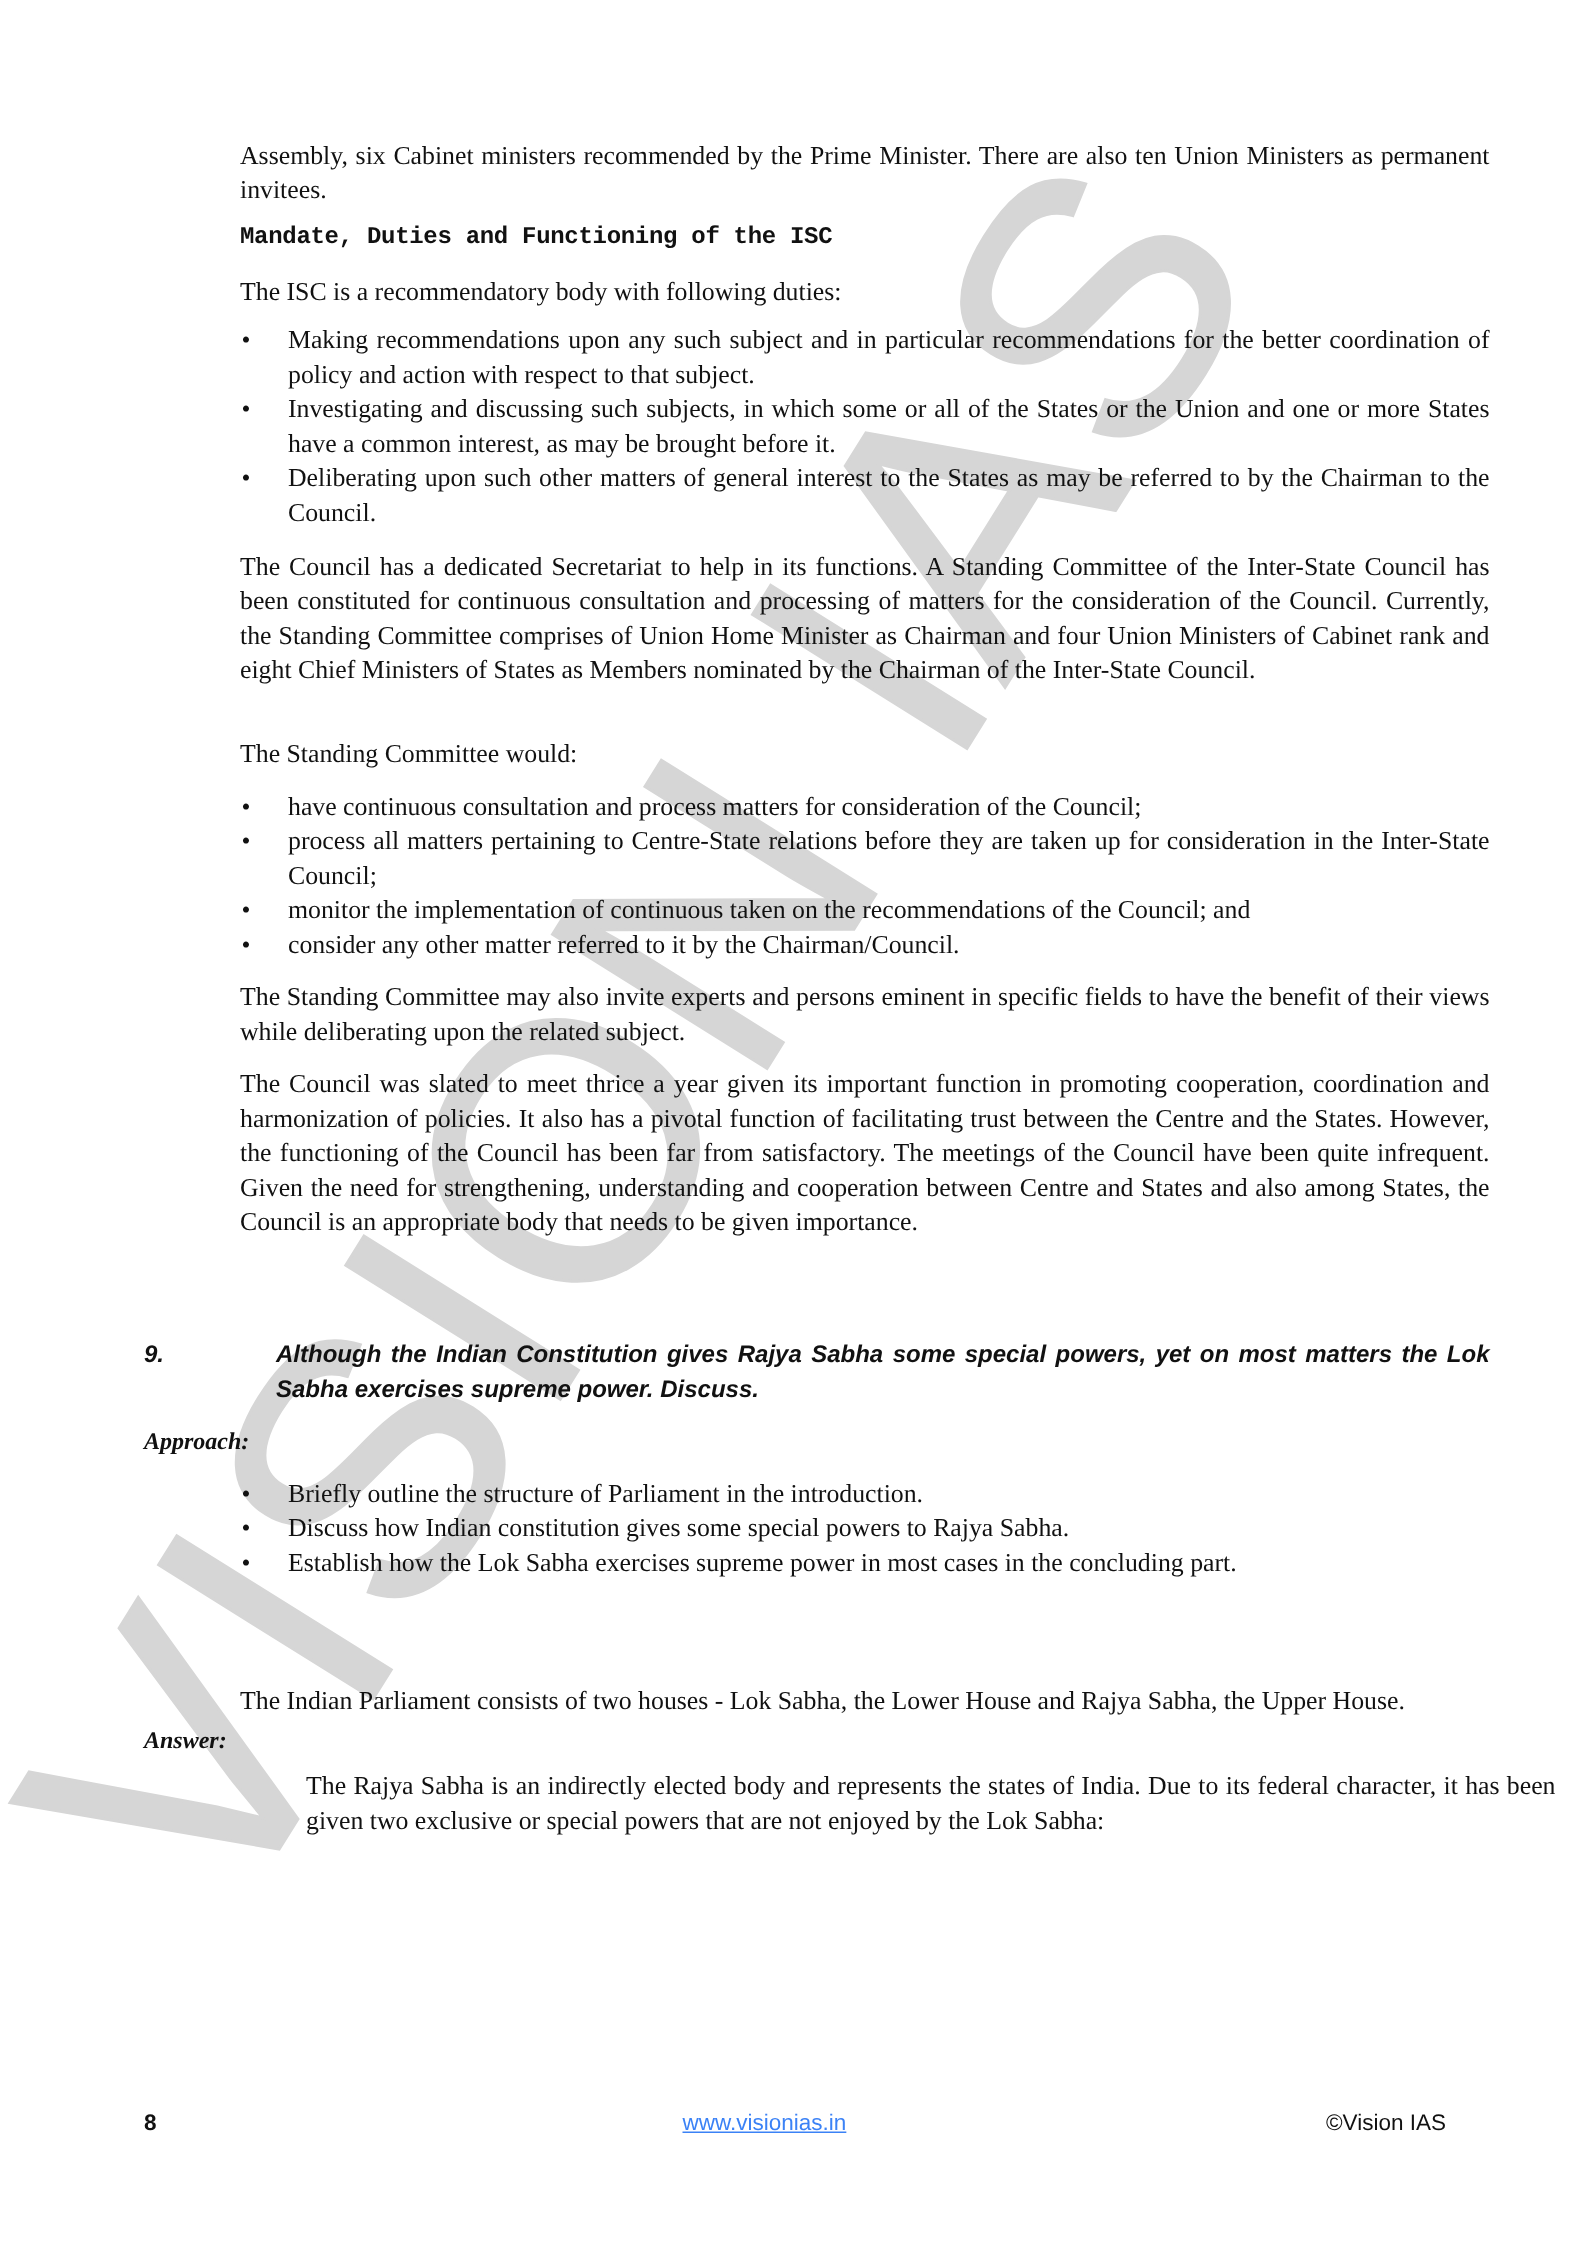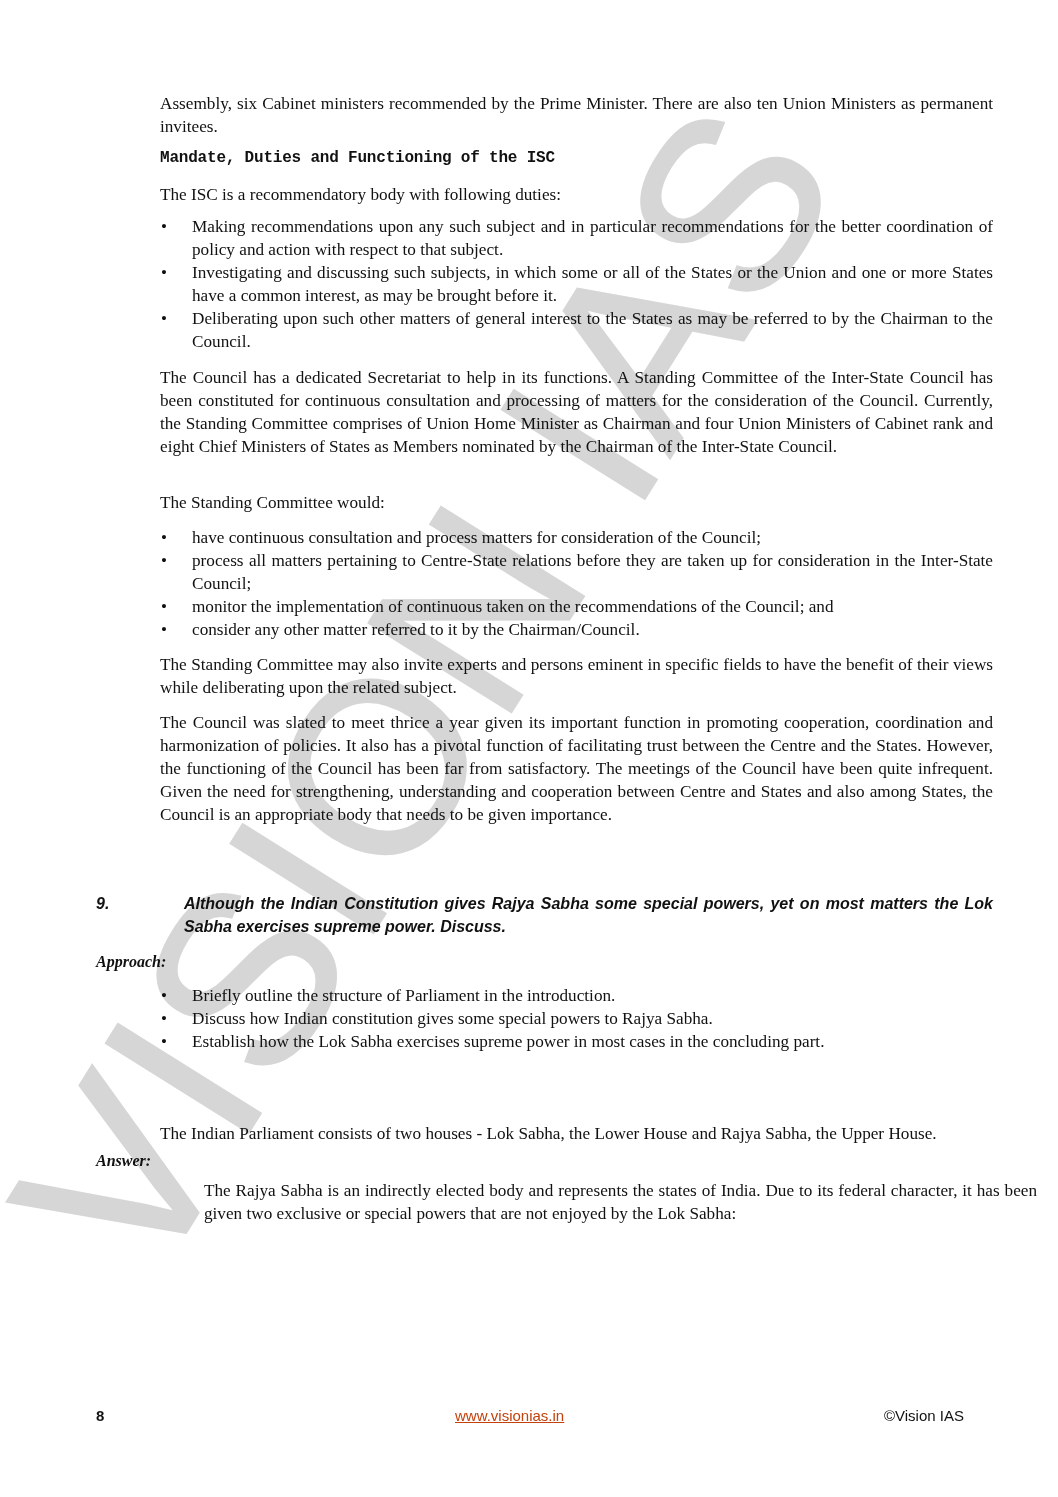--- a/index.html
+++ b/index.html
@@ -16,21 +16,21 @@
   ul.bl li { position: relative; padding-left: 32px; text-align: justify; text-align-last: left; }
   ul.bl li::before { content: "\2022"; position: absolute; left: 1px; top: 0; font-size: 17px; }
   .q { position: absolute; left: 96px; width: 897px; font-family: "Liberation Sans", "DejaVu Sans", sans-serif;
        font-weight: bold; font-style: italic; font-size: 16px; line-height: 23px; }
   .q .num { position: absolute; left: 0; top: 0; }
   .q .text { display: block; margin-left: 88px; text-align: justify; text-align-last: left; }
   .label { position: absolute; left: 96px; font-family: Liberation Serif, serif;
            font-weight: bold; font-style: italic; font-size: 16px; line-height: 23px; }
   .footer { position: absolute; top: 1406px; font-family: "Liberation Sans", "DejaVu Sans", sans-serif; font-size: 15px; line-height: 20px; }
   .footer-page { left: 96px; font-weight: bold; }
-  .footer-link { left: 455px; color: #c2410c; text-decoration: underline; }
+  .footer-link { left: 455px; color: #3b82f6; text-decoration: underline; }
   .footer-copy { left: 884px; }
 </style>
 </head>
 <body>
 
 <div class="watermark">VISION IAS</div>
 
 <div class="page">
 
   <p class="p" style="top:92px;">Assembly, six Cabinet ministers recommended by the Prime Minister. There are also ten Union Ministers as permanent invitees.</p>

